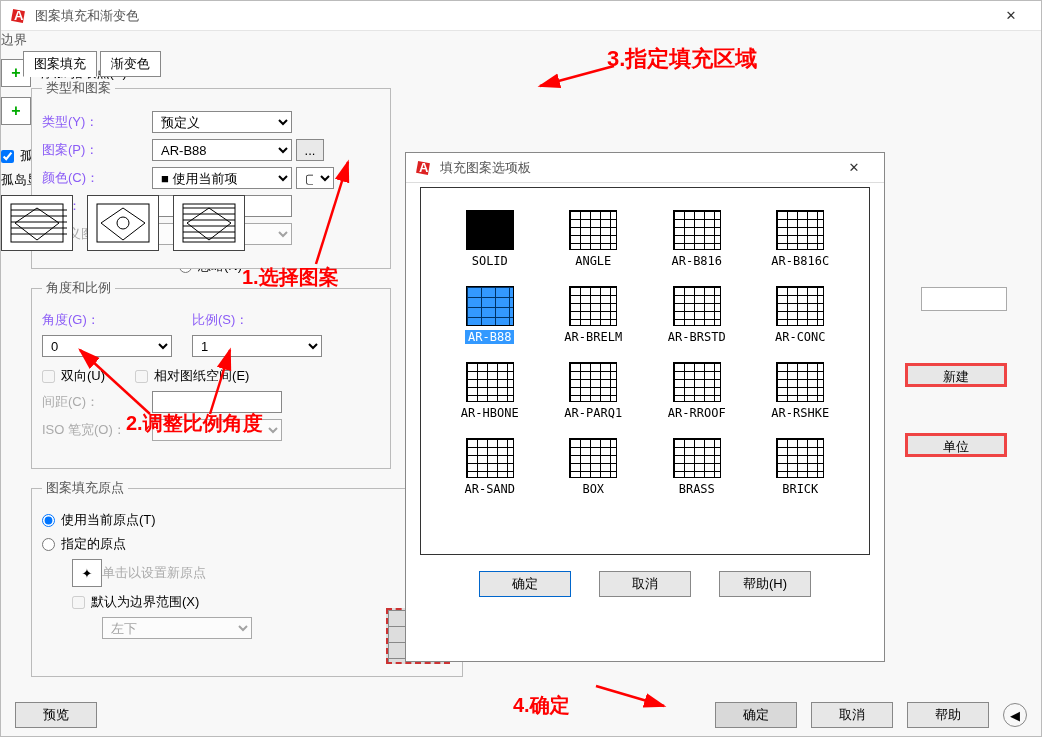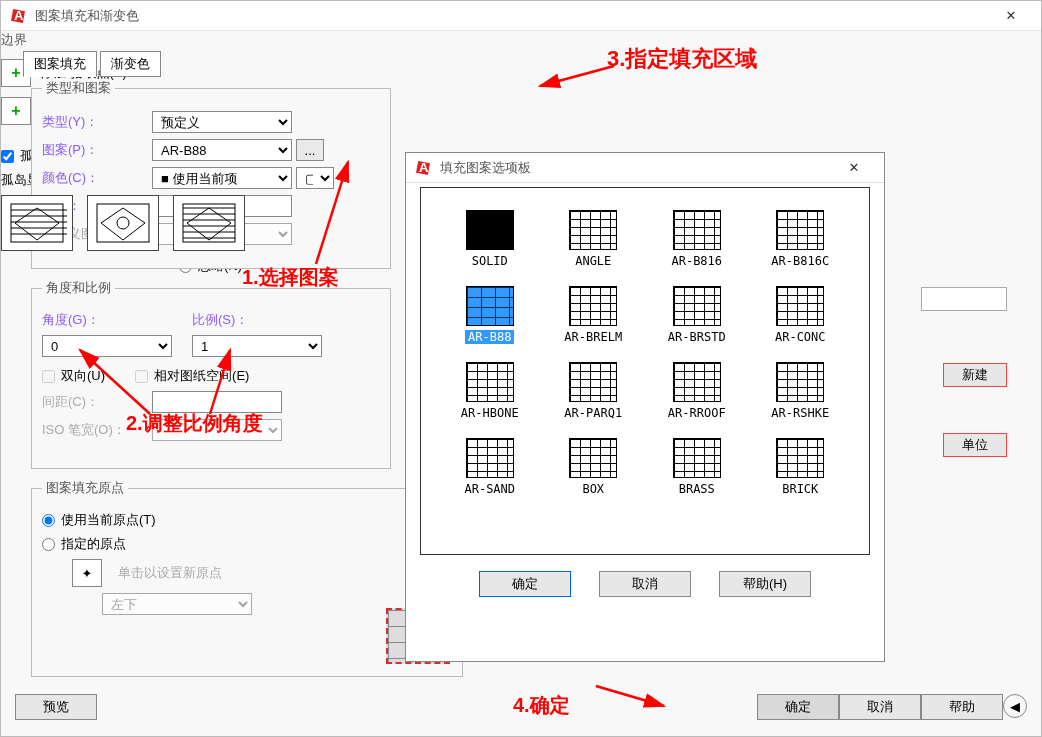--- a/index.html
+++ b/index.html
@@ -48,27 +48,27 @@
 .bound-icon { width: 30px; height: 28px; border: 1px solid #888; background: #fff; display: inline-flex; align-items: center; justify-content: center; }
 .plusg { color: #0a0; font-weight: bold; font-size: 16px; }
 
 
 .island-row { display: flex; gap: 14px; }
 .island-box { width: 72px; height: 56px; border: 1px solid #444; background: #fff;
   display: inline-flex; align-items: center; justify-content: center; position: relative; }
 .ignore-label { display: flex; align-items: center; gap: 6px; margin-top: 6px; }
 
 
-.side-btn { position: absolute; right: 34px; width: 64px; height: 24px; border: 1px solid #ef4444; background: #e7e7e7; text-align: center; line-height: 22px; cursor: pointer; }
+.side-btn { position: absolute; right: 34px; width: 102px; height: 24px; border: 3px solid #ef4444; background: #e7e7e7; text-align: center; line-height: 22px; cursor: pointer; }
 .side-newlayer { top: 362px; }
 .side-unit { top: 432px; }
 .side-drop { position: absolute; right: 34px; top: 286px; width: 86px; height: 24px; border: 1px solid #aaa; background: #fff; }
 
 
-.bottombar { position: absolute; left: 0; bottom: 0; width: 100%; height: 42px; display: flex; align-items: flex-start; padding: 0 14px; }
+.bottombar { position: absolute; left: 0; bottom: 0; width: 100%; height: 42px; display: flex; align-items: center; padding: 0 14px; gap: 14px; }
 .btn { min-width: 82px; height: 26px; border: 1px solid #888; background: #e7e7e7; display: inline-flex; align-items: center; justify-content: center; cursor: pointer; }
 .btn.primary { background: #d9d9d9; }
 .round-arrow { width: 24px; height: 24px; border: 1px solid #888; border-radius: 50%; display: inline-flex; align-items: center; justify-content: center; }
 
 
 .anno { position: absolute; color: #f00; font-size: 20px; font-weight: bold; pointer-events: none; }
 .arrow { position: absolute; pointer-events: none; }
 
 
 .dlg2 { position: absolute; left: 405px; top: 152px; width: 480px; height: 510px; background: #fff; border: 1px solid #888; }
@@ -173,21 +173,27 @@
         </label>
       </div>
     <div class="row">
         <label class="radio">
           <input type="radio" name="org" style="">
           <span>指定的原点</span>
         </label>
       </div>
     <div class="row" style="margin-left:30px">
         <span class="bound-icon">✦</span>
-        <span class="lbl dim" style="width:auto;margin-left:16px">单击以设置新原点</span>
+        <span class="lbl dim" style="width:auto;margin-left:0">单击以设置新原点</span>
+      </div>
+    <div class="row" style="margin-left:30px">
+        <label class="check">
+          <input type="checkbox" disabled="" style="">
+          <span class="dim">默认为边界范围(X)</span>
+        </label>
       </div>
     <div class="row" style="margin-left:60px">
         <select disabled="" style="width:150px"><option>左下</option></select>
       </div>
     <div class="hatch-preview">
         <div class="hatch-preview-inner"></div>
         <span class="plus">+</span>
       </div>
   </fieldset>
 

